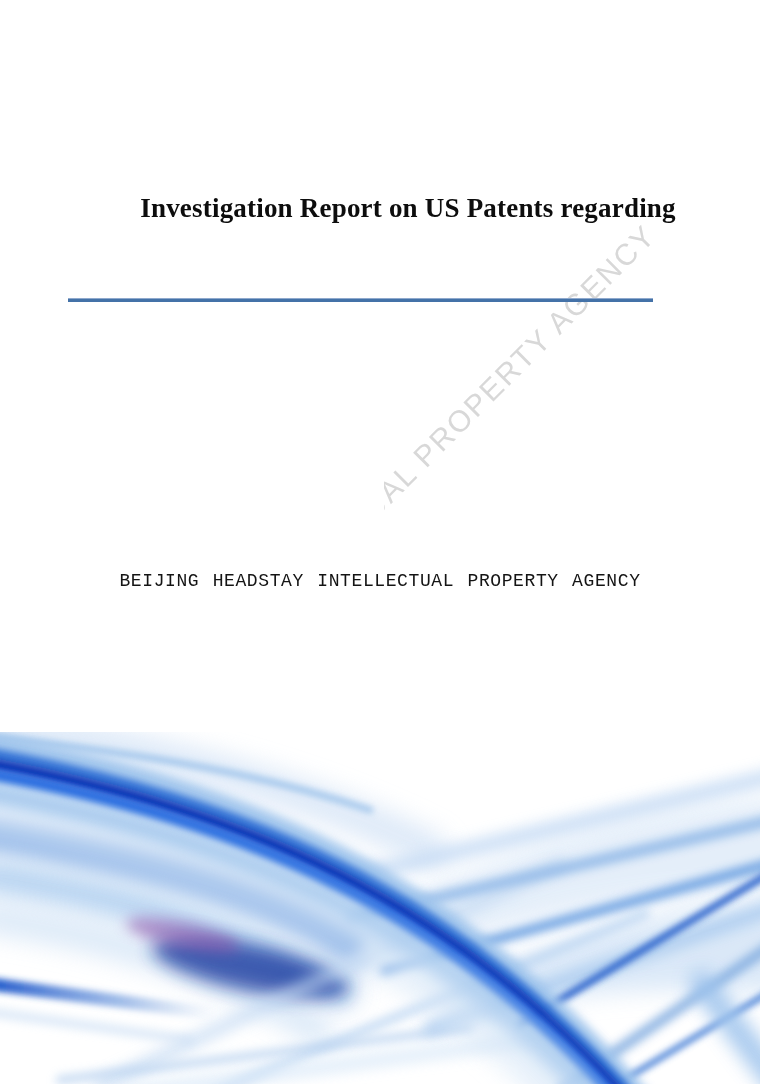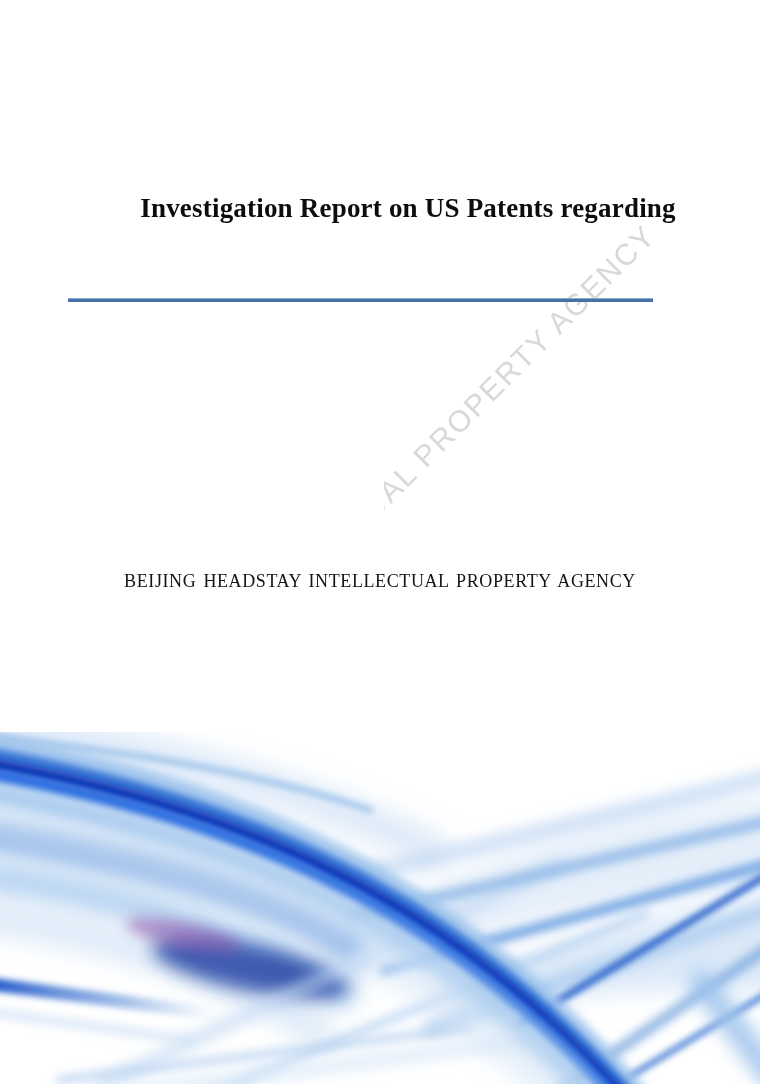--- a/index.html
+++ b/index.html
@@ -44,21 +44,21 @@
     background-color: #4472a8;
     border-top: 1px solid #8fa9cd;
     box-sizing: border-box;
   }
   .org-line {
     position: absolute;
     top: 571px;
     left: 0;
     width: 760px;
     text-align: center;
-    font-family: Liberation Serif, serif;
+    font-family: Liberation Mono, monospace;
     font-size: 18px;
     letter-spacing: 0.6px;
     word-spacing: 2px;
     color: #141414;
   }
   .wave-svg {
     position: absolute;
     left: 0;
     top: 732px;
     width: 760px;

